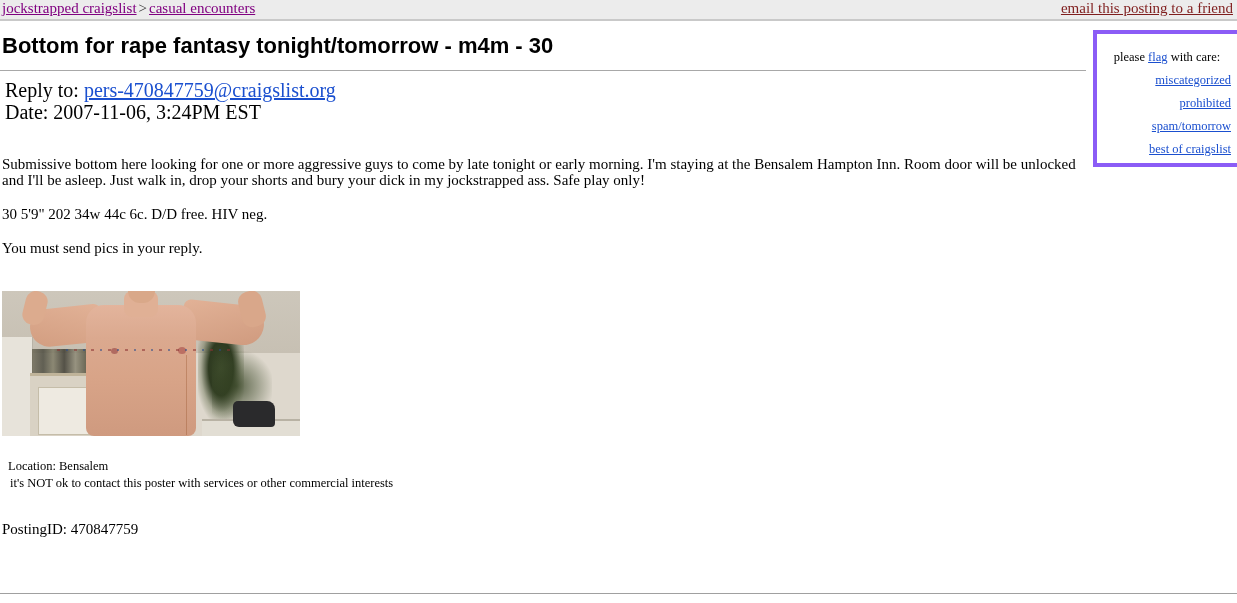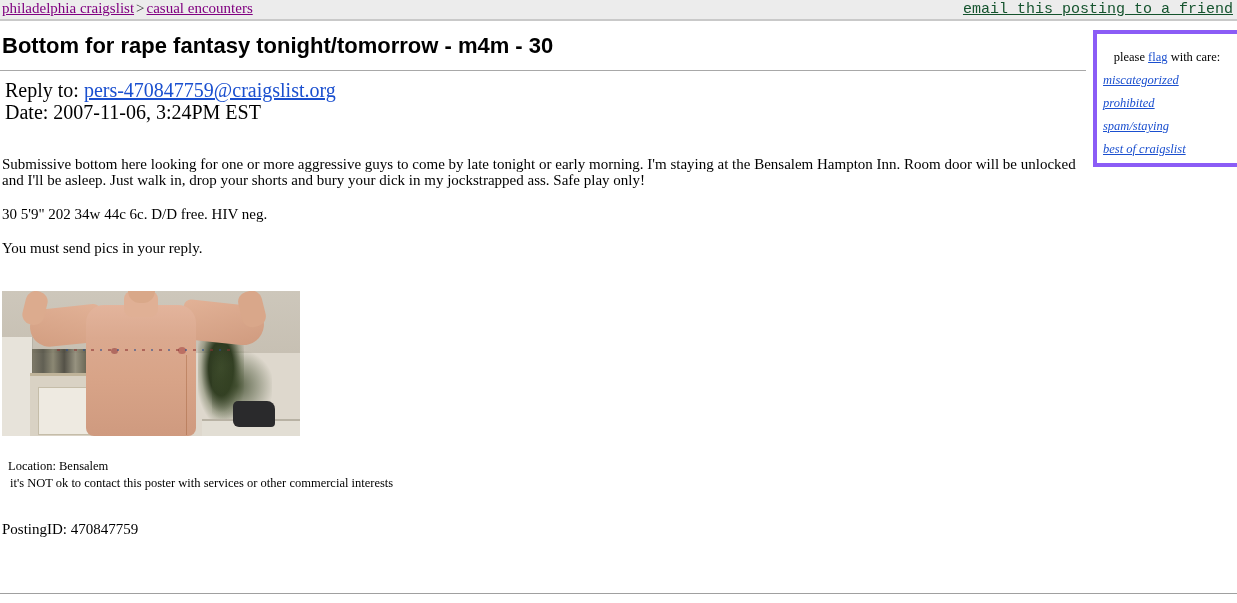--- a/index.html
+++ b/index.html
@@ -44,23 +44,22 @@
     padding: 0 2px;
   }
   #topbar .emailfriend {
     position: absolute;
     right: 4px; top: -2px;
     font-size: 15px;
     line-height: 20px;
     white-space: nowrap;
   }
   #topbar .emailfriend a {
-    color: #14532d;
-    text-decoration: underline;
-    font-family: Liberation Mono, monospace;
+    color: #7f1d1d;
+    text-decoration: underline;
   }
 
   
   #flagbox {
     position: absolute;
     left: 1093px;
     top: 30px;
     width: 128px;
     border: 4px solid #8b5cf6;
     background: #ffffff;
@@ -77,21 +76,21 @@
     margin-bottom: 3px;
   }
   #flagbox .flag-head a {
     color: #1a4fcf;
     text-decoration: underline;
   }
   #flagbox ul {
     list-style: none;
     margin: 0;
     padding: 0;
-    font-style: italic;
+    text-align: right;
   }
   #flagbox li {
     margin: 8px 0 0 0;
     padding: 0;
   }
   #flagbox li a {
     color: #1a4fcf;
     text-decoration: underline;
     font-size: 12.5px;
   }
@@ -293,33 +292,33 @@
     top: 520px;
     font-size: 15px;
     line-height: 19px;
   }
 </style>
 </head>
 <body>
 
 <div id="topbar">
   <div class="crumbs">
-    <a href="#">philadelphia craigslist</a><span class="sep">&gt;</span><a href="#">casual encounters</a>
+    <a href="#">jockstrapped craigslist</a><span class="sep">&gt;</span><a href="#">casual encounters</a>
   </div>
   <div class="emailfriend">
     <a href="#">email this posting to a friend</a>
   </div>
 </div>
 
 <div id="flagbox">
   <div class="flag-head"><span>please </span><a href="#">flag</a><span> with care:</span></div>
   <ul>
     <li><a href="#">miscategorized</a></li>
     <li><a href="#">prohibited</a></li>
-    <li><a href="#">spam/staying</a></li>
+    <li><a href="#">spam/tomorrow</a></li>
     <li><a href="#">best of craigslist</a></li>
   </ul>
 </div>
 
 <div id="main">
 
   <h1 id="posting-title">Bottom for rape fantasy tonight/tomorrow - m4m - 30</h1>
   <hr class="title-rule">
 
   <p class="replyline"><span>Reply to:</span> <a href="#">pers-470847759@craigslist.org</a></p>

